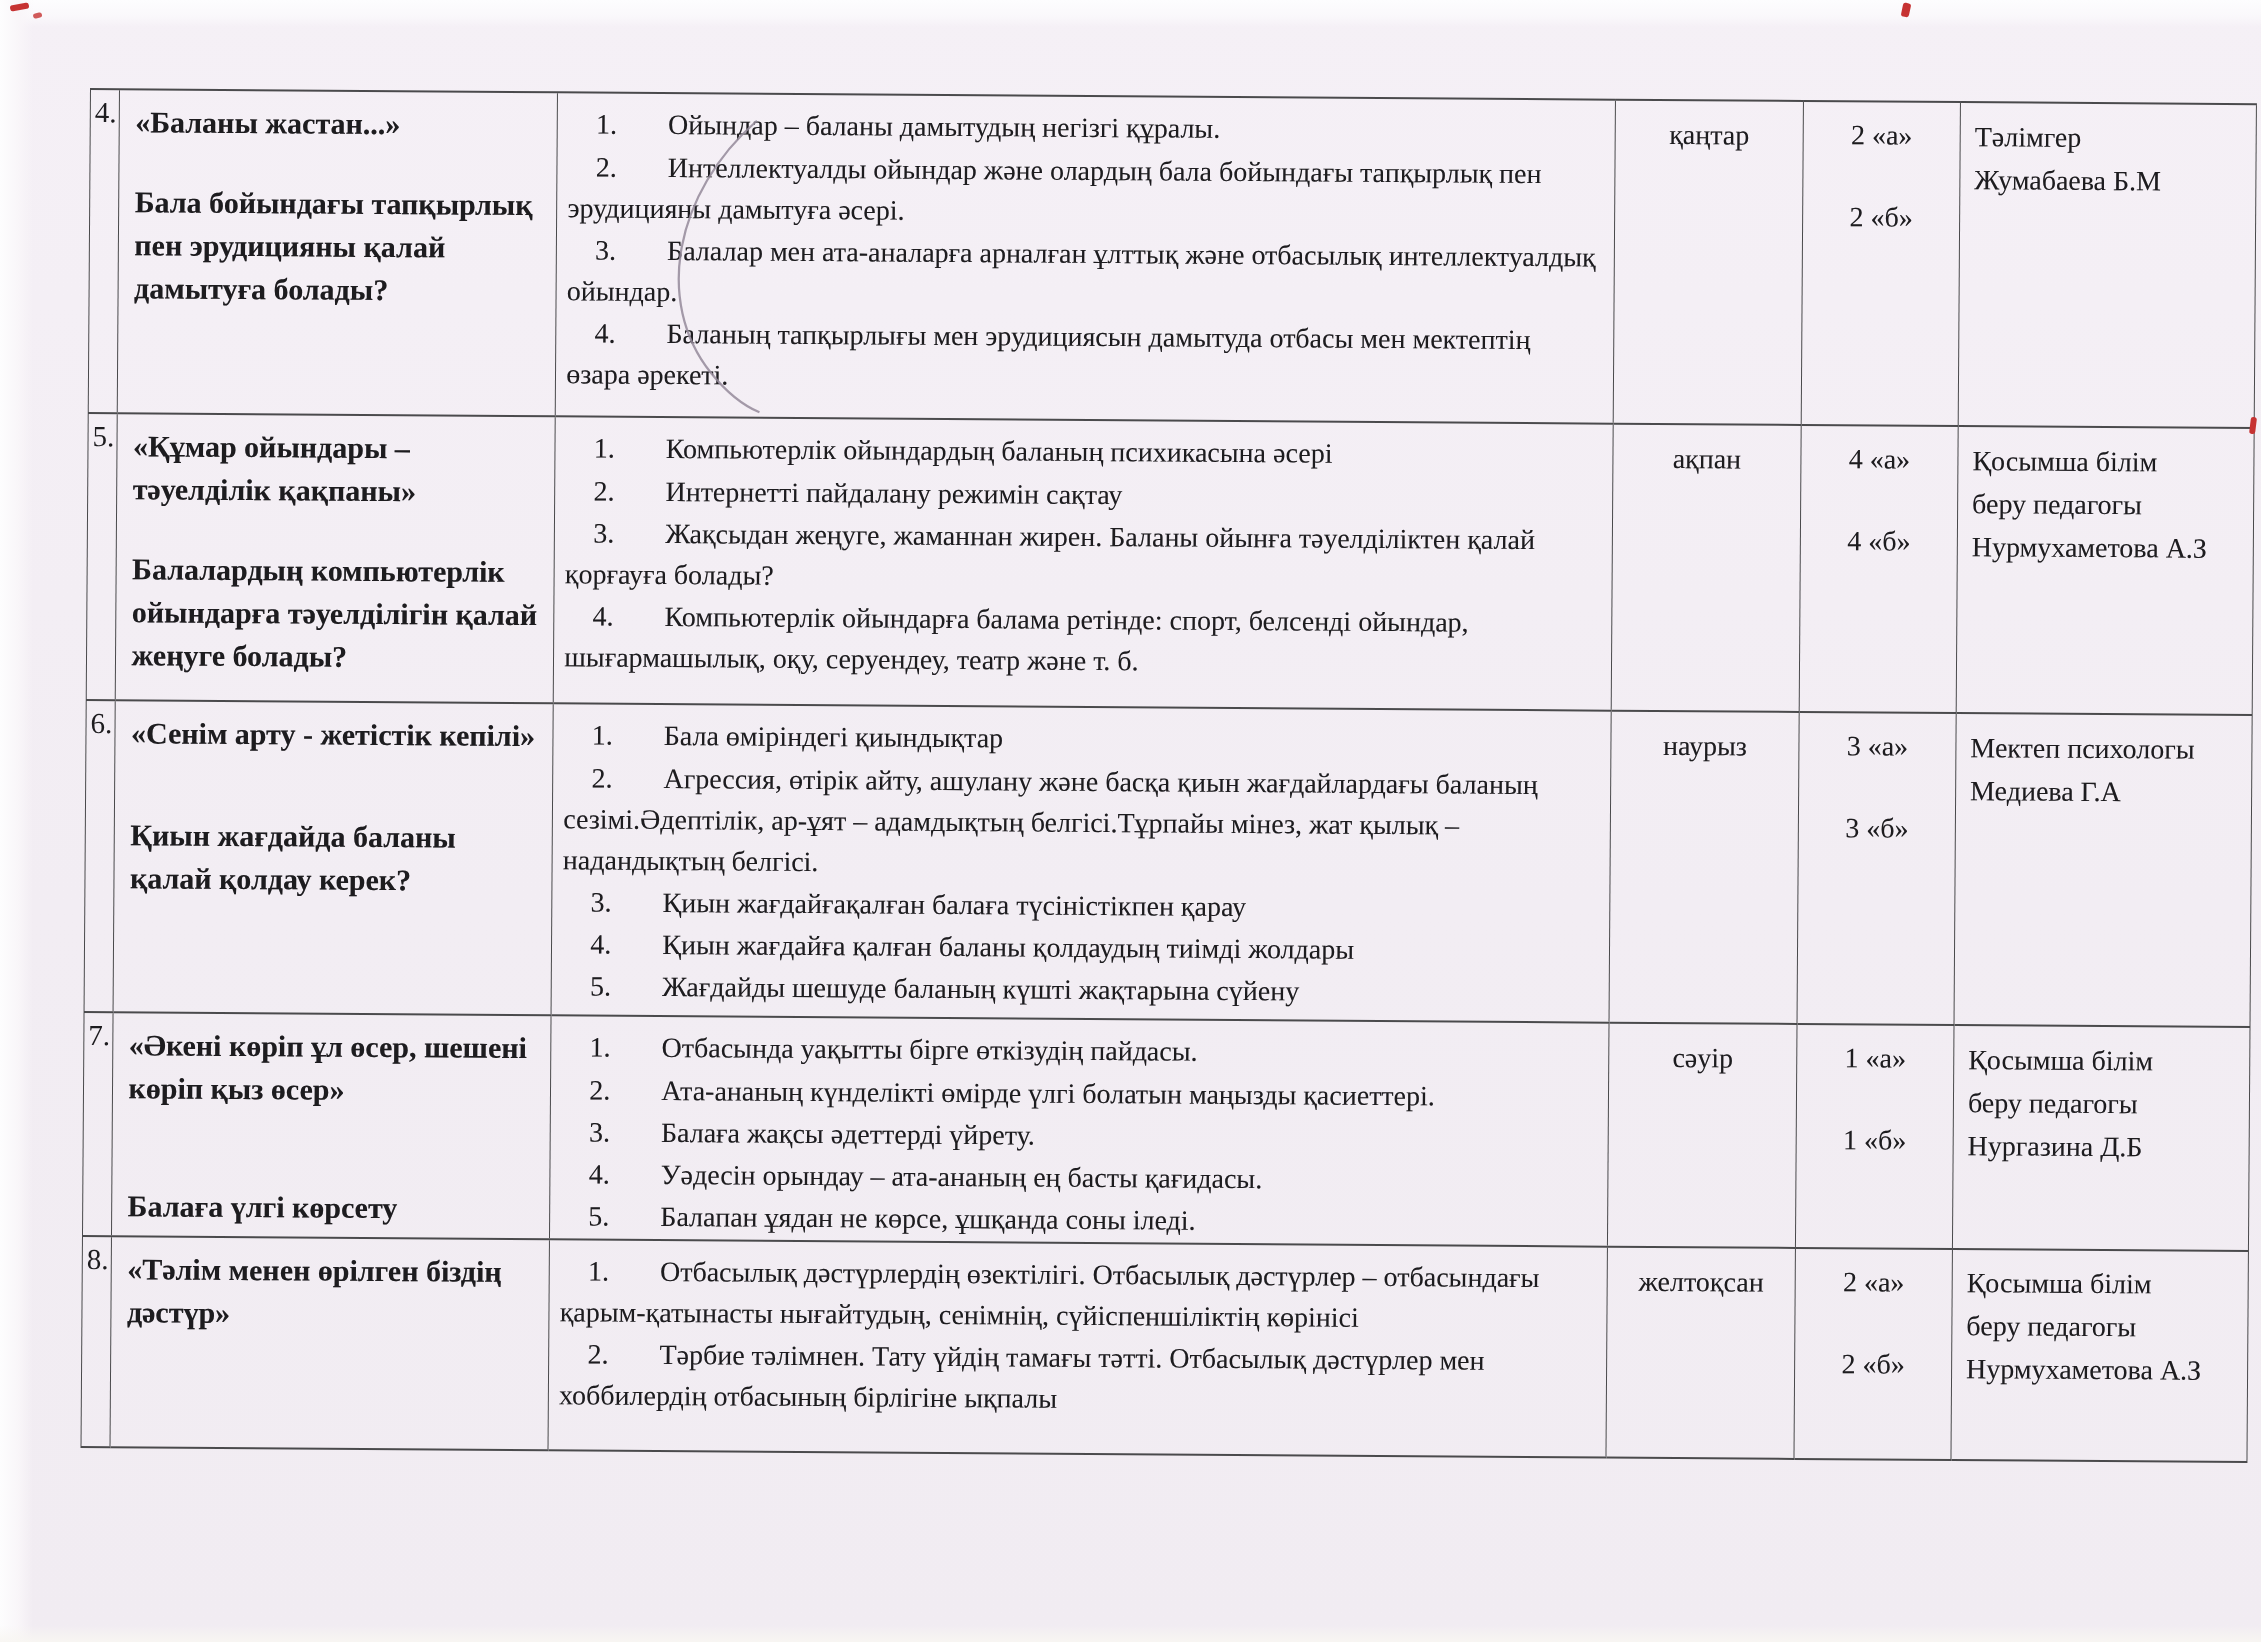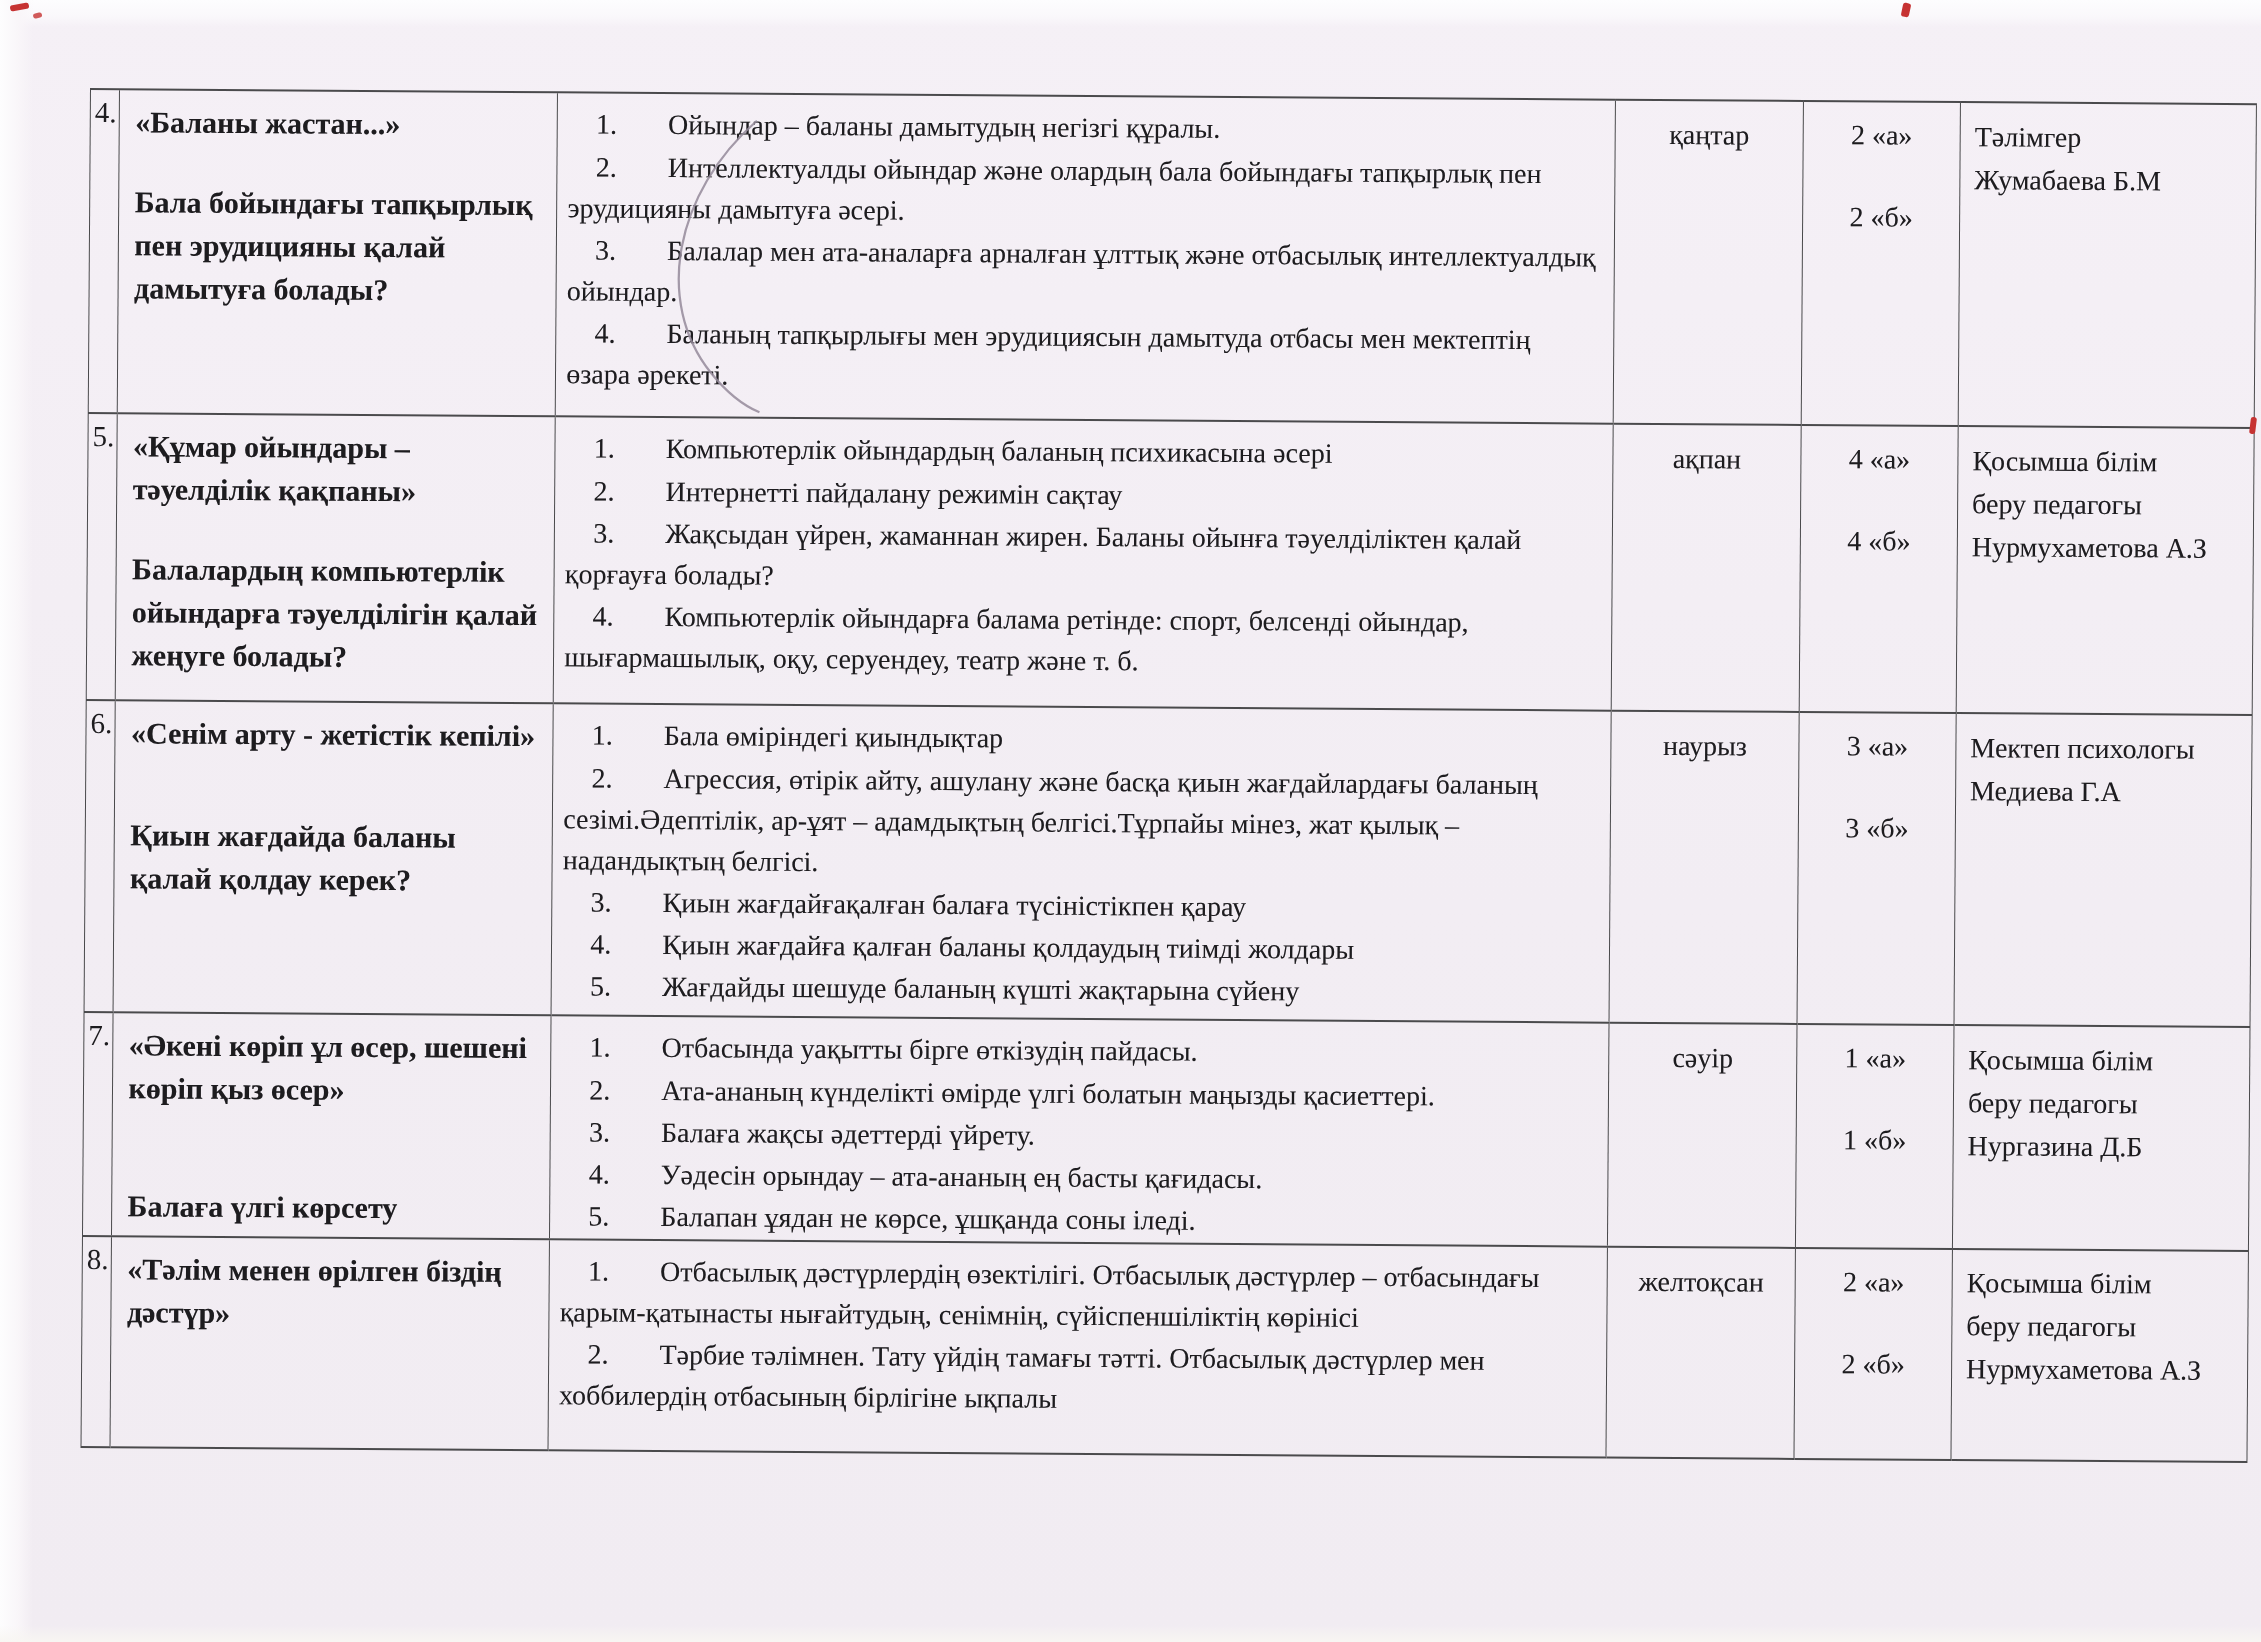--- a/index.html
+++ b/index.html
@@ -99,21 +99,21 @@
 
   <tr class="r1">
     <td class="c-num">5.</td>
     <td class="c-title">
       <div class="title">«Құмар ойындары – тәуелділік қақпаны»</div>
       <div class="subtitle">Балалардың компьютерлік ойындарға тәуелділігін қалай жеңуге болады?</div>
     </td>
     <td class="c-content">
       <p class="item"><span class="n">1.</span><span>Компьютерлік ойындардың баланың психикасына әсері</span></p>
       <p class="item"><span class="n">2.</span><span>Интернетті пайдалану режимін сақтау</span></p>
-      <p class="item"><span class="n">3.</span><span>Жақсыдан үйрен, жаманнан жирен. Баланы ойынға тәуелділіктен қалай қорғауға болады?</span></p>
+      <p class="item"><span class="n">3.</span><span>Жақсыдан жеңуге, жаманнан жирен. Баланы ойынға тәуелділіктен қалай қорғауға болады?</span></p>
       <p class="item"><span class="n">4.</span><span>Компьютерлік ойындарға балама ретінде: спорт, белсенді ойындар, шығармашылық, оқу, серуендеу, театр және т. б.</span></p>
     </td>
     <td class="c-month">ақпан</td>
     <td class="c-class">
       <div class="class-a">4 «а»</div>
       <div class="class-b">4 «б»</div>
     </td>
     <td class="c-resp">Қосымша білім
 беру педагогы
 Нурмухаметова А.З</td>

